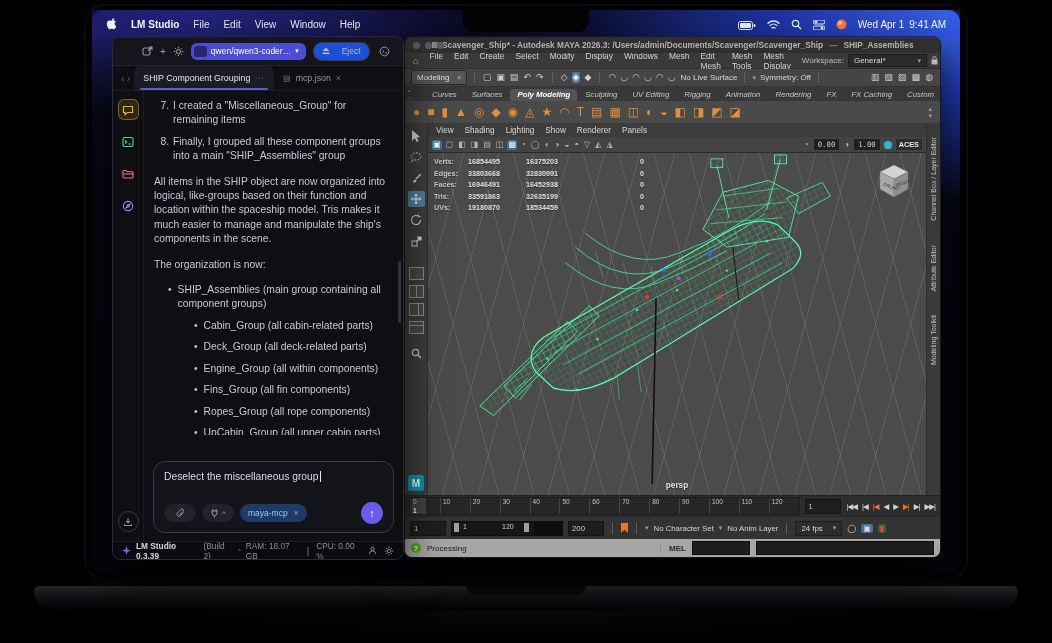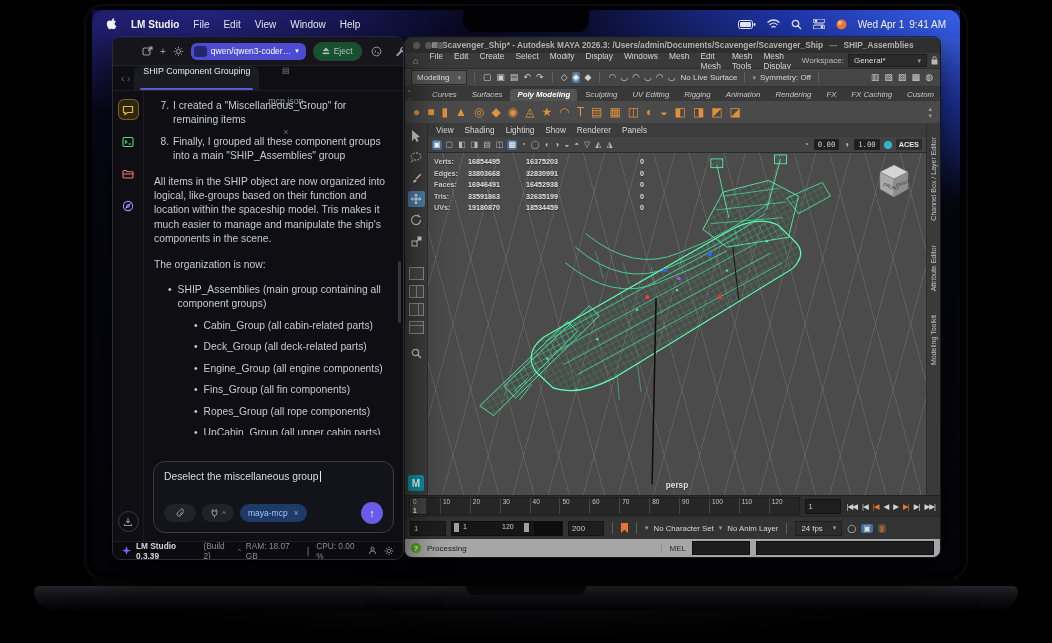--- a/index.html
+++ b/index.html
@@ -25,49 +25,49 @@
   .base-shadow{position:absolute;left:0;top:610px;width:1052px;height:33px;
                background:radial-gradient(50% 100% at 50% 0%, #0a0a0c 0%, transparent 80%);}
 
   
   .menubar{position:absolute;left:92px;top:10px;width:868px;height:28px;display:flex;align-items:center;
            color:#f2f2f6;font-size:10px;z-index:20;padding:0 14px;box-sizing:border-box;
            background:linear-gradient(90deg,rgba(30,30,110,.55),rgba(8,8,40,.25) 45%,rgba(40,70,220,.35));}
   .mb-left{display:flex;align-items:center;gap:14px;}
   .mb-app{font-weight:bold;}
   .mb-item{opacity:.92;}
-  .mb-right{margin-left:auto;display:flex;align-items:center;gap:11px;}
+  .mb-right{margin-left:auto;display:flex;align-items:flex-end;gap:11px;}
   .mb-clock{display:flex;gap:5px;}
   .svgic{display:inline-flex;align-items:center;justify-content:center;}
 
   
   .window{position:absolute;box-sizing:border-box;}
 
   
   .lm{left:112px;top:36px;width:292px;height:524px;background:#0e0e13;border:1px solid #2c2c34;
       border-radius:9px;z-index:12;display:flex;flex-direction:column;
       box-shadow:0 16px 44px rgba(0,0,0,.75);overflow:hidden;}
   .lm-title{height:28px;display:flex;align-items:center;gap:7px;padding:0 8px;background:#15151b;
             border-bottom:1px solid #23232b;flex:0 0 auto;}
   .tl{width:9px;height:9px;border-radius:50%;}
   .tl.red{background:#ff5f57}.tl.yel{background:#febc2e}.tl.grn{background:#28c840}
   .lm-tbtn{color:#9a9aa4;font-size:10px;display:inline-flex;align-items:center;justify-content:center;
            width:16px;height:16px;}
   .model-pill{display:flex;align-items:center;gap:4px;background:#4c4cd2;border-radius:6px;height:17px;
               padding:0 7px 0 3px;color:#fff;font-size:8.5px;max-width:118px;}
   .model-chip{width:13px;height:11px;background:#26266e;border-radius:3px;flex:0 0 auto;}
   .model-name{white-space:nowrap;overflow:hidden;text-overflow:ellipsis;}
-  .eject-btn{display:flex;align-items:center;gap:4px;background:#14532d;border:1px solid #3a3a42;
+  .eject-btn{display:flex;align-items:center;gap:12px;background:#1d4ed8;border:1px solid #3a3a42;
              border-radius:9px;height:17px;padding:0 8px;color:#b9b9c2;font-size:8.5px;}
   .lm-title-right{margin-left:auto;display:flex;gap:8px;}
 
   .lm-tabs{height:24px;display:flex;align-items:stretch;background:#0e0e13;border-bottom:1px solid #1e1e26;
            padding:0 4px;flex:0 0 auto;}
   .tab-nav{display:flex;align-items:center;gap:2px;color:#5f5f6a;font-size:11px;padding:0 4px;}
-  .lm-tab{display:flex;align-items:center;gap:21px;padding:0 9px;font-size:8.8px;color:#9a9aa4;position:relative;flex-direction:column;}
+  .lm-tab{display:flex;align-items:center;gap:5px;padding:0 9px;font-size:8.8px;color:#9a9aa4;position:relative;}
   .lm-tab.active{background:#1b1b23;color:#e6e6ec;border-radius:7px 7px 0 0;}
   .lm-tab.active::after{content:"";position:absolute;left:6px;right:6px;bottom:0;height:2px;
                         background:#5b5bd6;border-radius:2px;}
   .tab-x{color:#6f6f7a;font-size:9px;}
   .tab-doc{color:#7a7a85;font-size:8px;}
   .tab-more{color:#6f6f7a;letter-spacing:1px;}
 
   .lm-body{flex:1;display:flex;min-height:0;}
   .rail{width:30px;flex:0 0 auto;display:flex;flex-direction:column;align-items:center;gap:13px;
         padding-top:9px;border-right:1px solid #1b1b22;}
@@ -207,21 +207,21 @@
           padding:0 5px;color:#ddd;}
   .rico{font-size:8px;color:#ddd;}
   .rico.blue{background:#3f6f99;border-radius:2px;padding:0 2px;}
   .rico.key{color:#d84b3a;background:#3c5e3c;border-radius:2px;padding:0 2px;}
 
   .m-cmd{height:18px;flex:0 0 auto;background:#a6a6a6;display:flex;align-items:center;gap:6px;
          padding:0 6px;font-size:8px;color:#1c1c1c;}
   .help-ic{width:10px;height:10px;border-radius:50%;background:#57a519;color:#fff;font-size:7px;
            display:flex;align-items:center;justify-content:center;font-weight:bold;}
   .cmd-spacer{flex:1;}
-  .mel-lab{font-weight:normal;color:#2a2a2a;border-left:1px solid #8d8d8d;padding-left:8px;}
+  .mel-lab{font-weight:bold;color:#2a2a2a;border-left:1px solid #8d8d8d;padding-left:8px;}
   .mel-field{height:12px;background:#1d1d1d;border:1px solid #0f0f0f;}
   .mel-f1{width:56px;}
   .mel-f2{width:176px;}
 </style>
 </head>
 <body>
 
 <div class="stage">
 
   <div class="screen-shell"></div>
@@ -815,21 +815,21 @@
             <div class="bi l2">
                 <span class="dot">•</span>
                 <span>Cabin_Group (all cabin-related parts)</span>
               </div>
                 <div class="bi l2">
                 <span class="dot">•</span>
                 <span>Deck_Group (all deck-related parts)</span>
               </div>
                 <div class="bi l2">
                 <span class="dot">•</span>
-                <span>Engine_Group (all engine components)</span>
+                <span>Engine_Group (all within components)</span>
               </div>
                 <div class="bi l2">
                 <span class="dot">•</span>
                 <span>Fins_Group (all fin components)</span>
               </div>
                 <div class="bi l2">
                 <span class="dot">•</span>
                 <span>Ropes_Group (all rope components)</span>
               </div>
                 <div class="bi l2">

